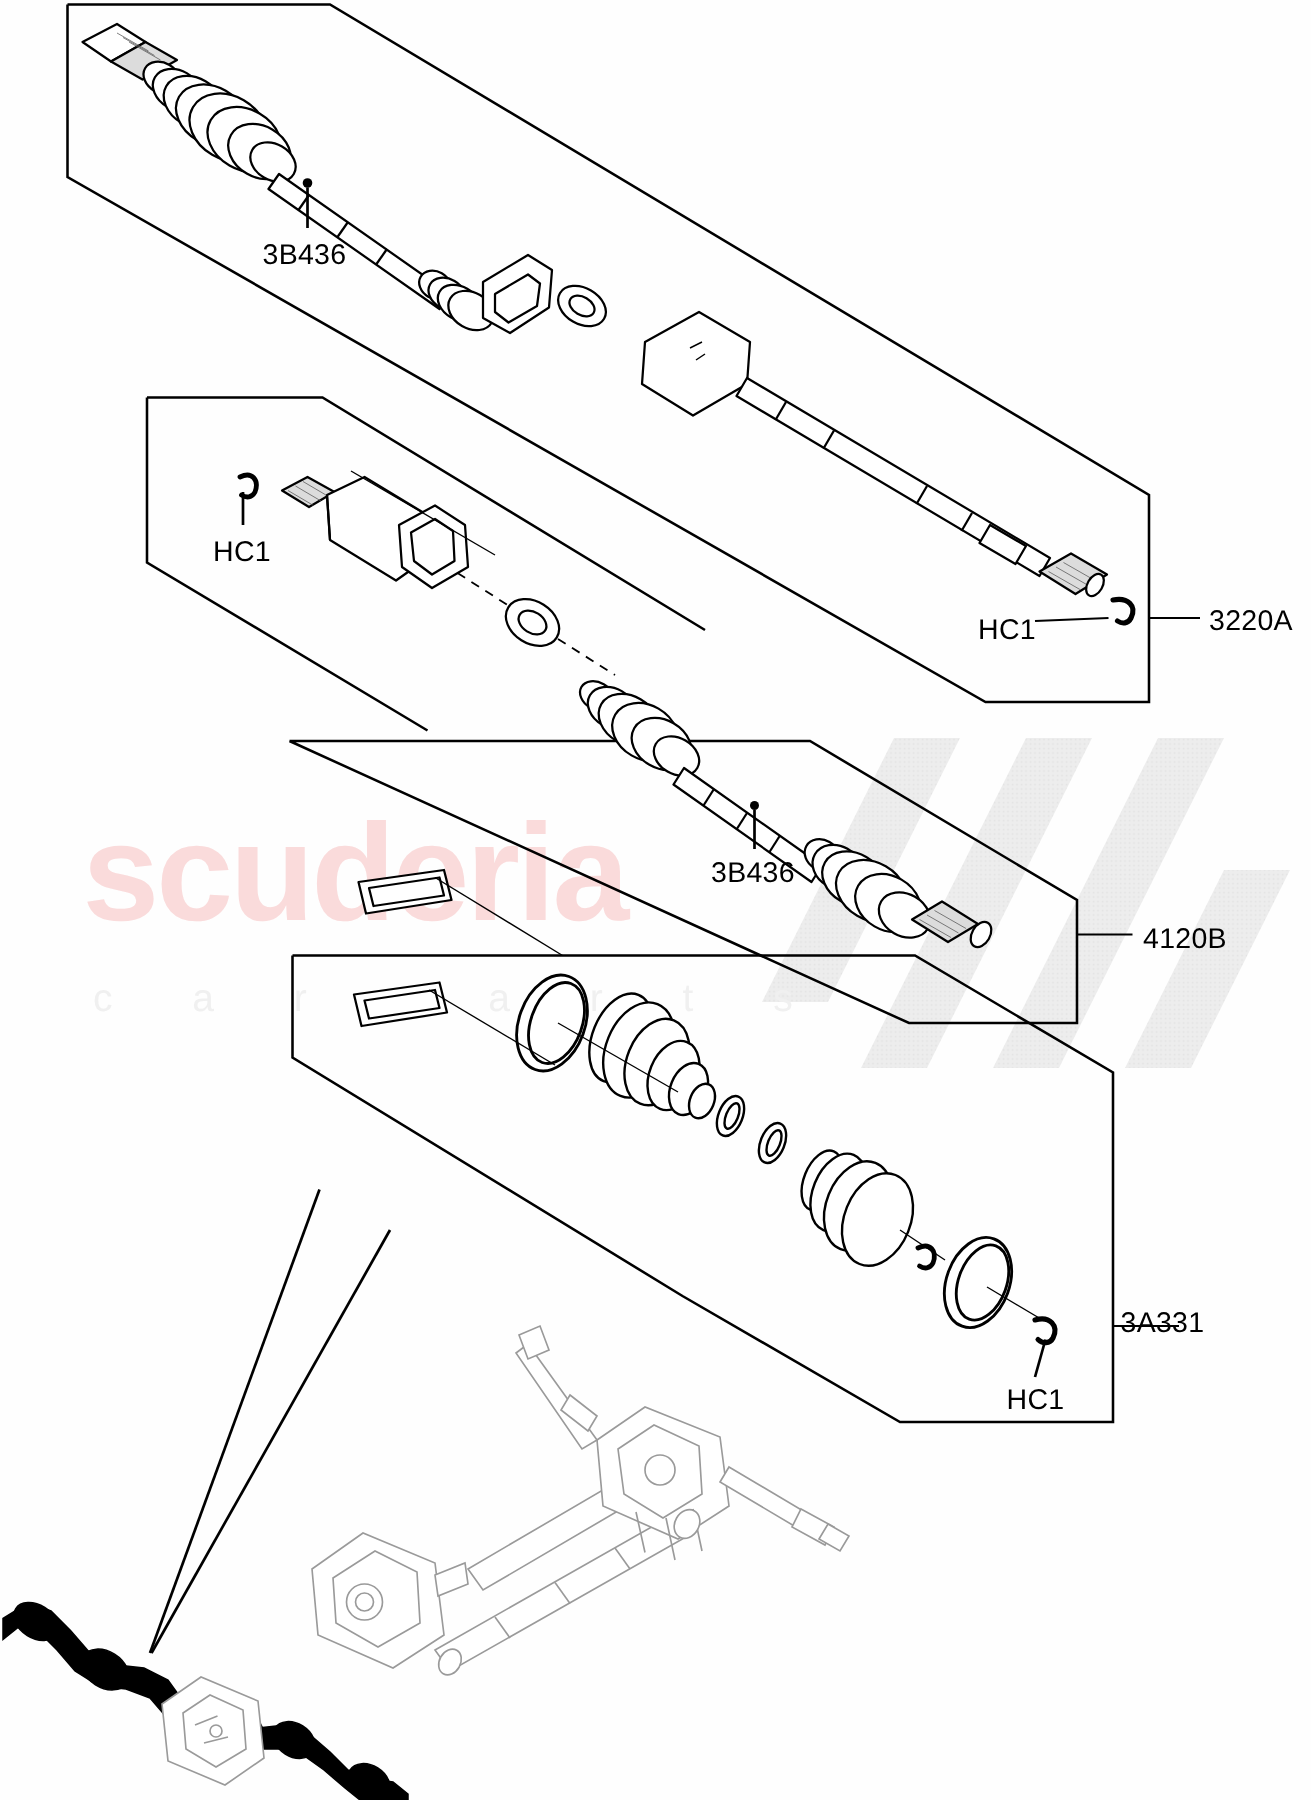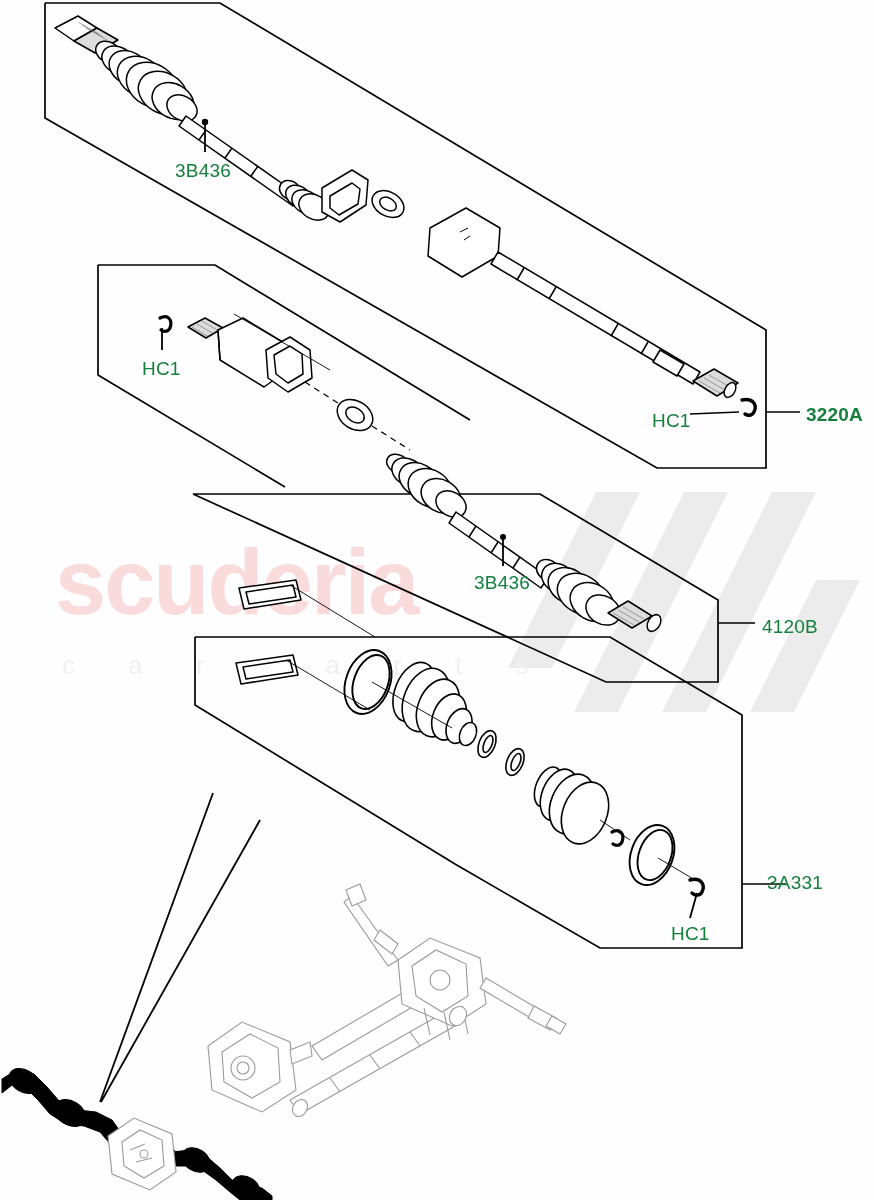--- a/index.html
+++ b/index.html
@@ -12,21 +12,21 @@
   #stage{position:absolute;left:0;top:0;width:874px;height:1200px;}
   svg.layer{position:absolute;left:0;top:0;width:874px;height:1200px;}
   .lbl{
     position:absolute;
     font-family:"Liberation Sans", sans-serif;
     font-size:19px;
     letter-spacing:0.2px;
     white-space:nowrap;
     user-select:none;
   }
-  .lbl.blue{color:#15803d;text-align:center;}
+  .lbl.blue{color:#000000;text-align:center;}
   .wm-scuderia{
     position:absolute;
     font-family:"Liberation Sans", sans-serif;
     font-weight:bold;
     font-size:92px;
     color:#fadbdb;
     letter-spacing:-2px;
     left:55px;top:530px;
     user-select:none;
   }
@@ -362,19 +362,19 @@
       <path d="M108,1136 L134,1118 L172,1134 L176,1172 L150,1190 L112,1174 Z"></path>
       <path d="M122,1142 L140,1130 L162,1140 L164,1166 L144,1178 L124,1166 Z"></path>
       <path d="M130,1150 L145,1144 M136,1162 L152,1158"></path>
       <circle cx="144" cy="1154" r="4"></circle>
     </g>
   </svg>
 
   <div class="lbl blue" style="left:175px;top:160px;">3B436</div>
   <div class="lbl blue" style="left:142px;top:358px;">HC1</div>
   <div class="lbl blue" style="left:652px;top:410px;">HC1</div>
-  <div class="lbl blue" style="left:806px;top:404px;font-weight:bold;">3220A</div>
+  <div class="lbl blue" style="left:806px;top:404px;">3220A</div>
   <div class="lbl blue" style="left:474px;top:572px;">3B436</div>
   <div class="lbl blue" style="left:762px;top:616px;">4120B</div>
   <div class="lbl blue" style="left:671px;top:923px;">HC1</div>
-  <div class="lbl blue" style="left:767px;top:872px;">3A331</div>
+  <div class="lbl blue" style="left:747px;top:872px;">3A331</div>
 
 </div>
 
 </body></html>

